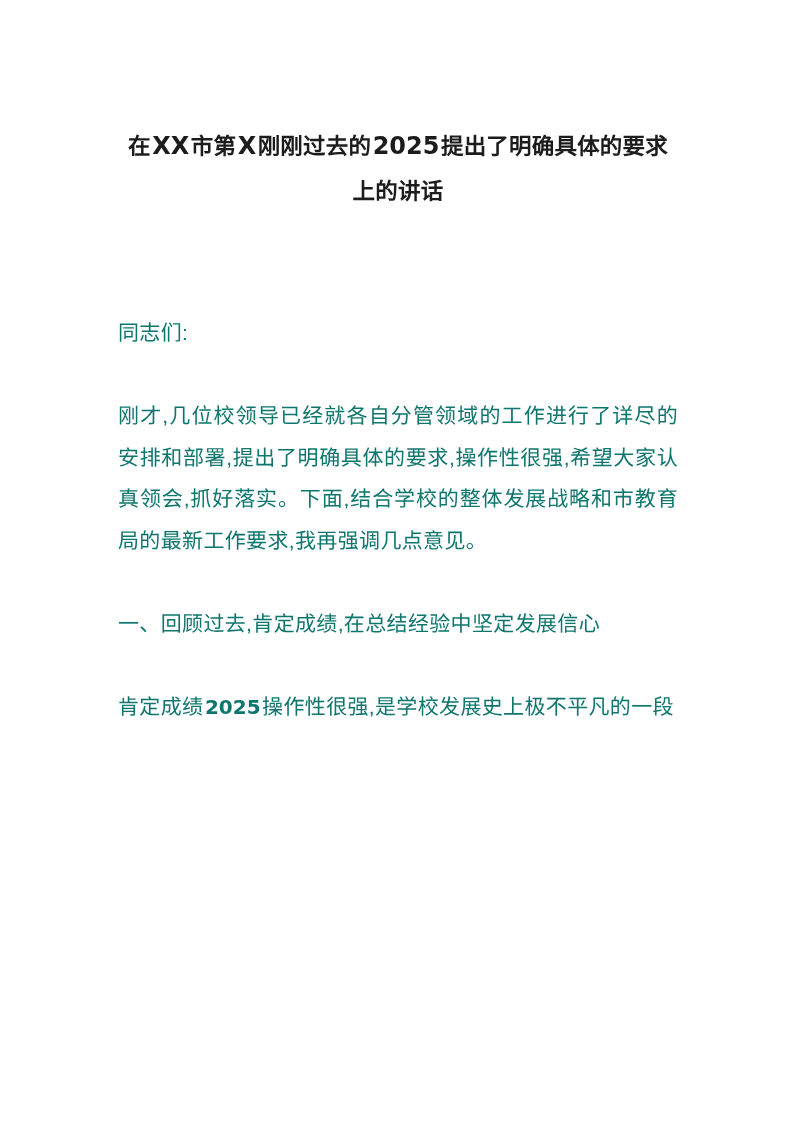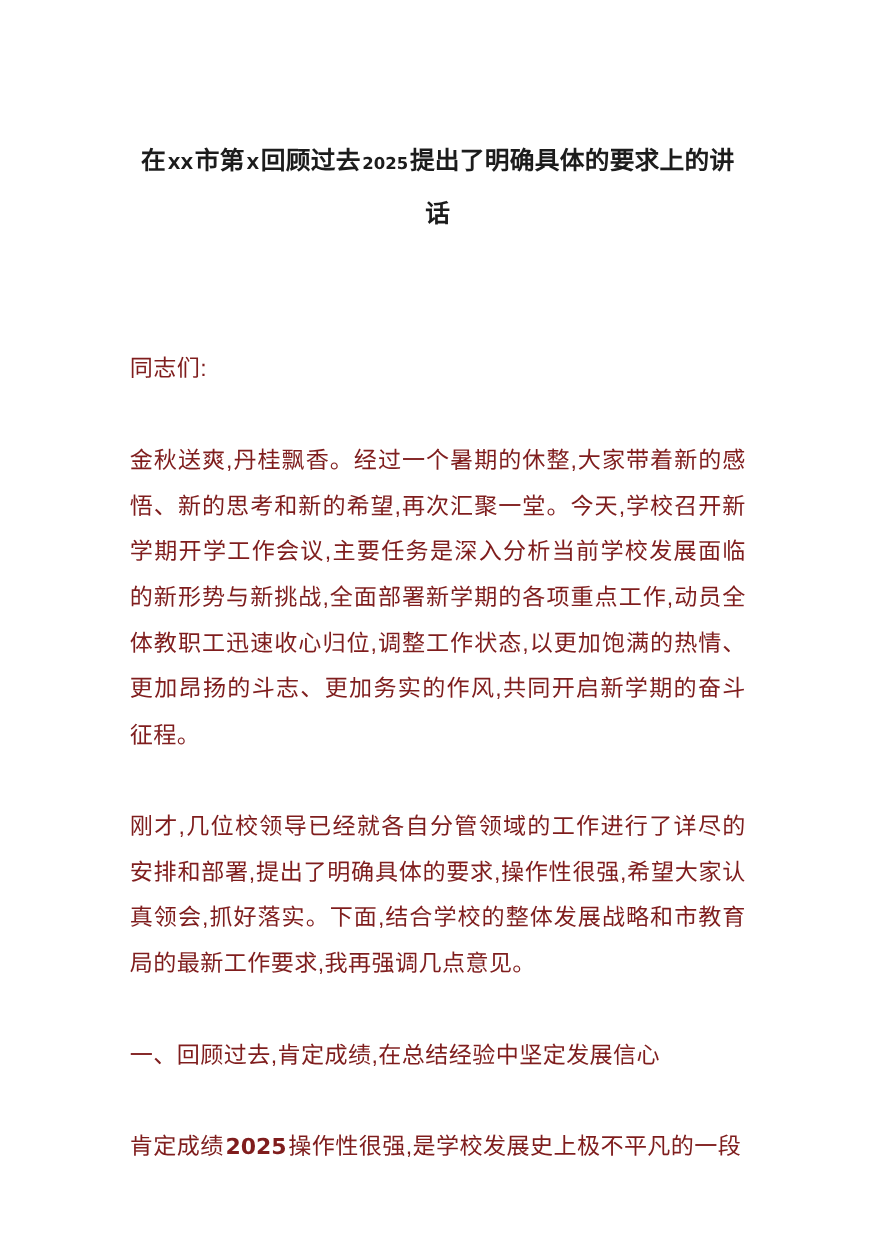--- a/index.html
+++ b/index.html
@@ -40,21 +40,21 @@
     letter-spacing: 0.2px;
     text-indent: 0;
     word-break: break-all;
   }
 
   
   .body-block {
     font-family: "Liberation Sans", "DejaVu Sans", sans-serif;
     font-size: 21px;
     line-height: 41.6px;
-    color: #7f1d1d;
+    color: #0f766e;
     text-align: justify;
     text-justify: inter-ideograph;
     word-break: break-all;
     letter-spacing: 0.35px;
     margin: 0;
   }
 
   .salutation {
     margin-top: 98px;
   }
@@ -71,35 +71,34 @@
   
   .lat {
     font-family: "DejaVu Sans", "Liberation Sans", sans-serif;
     font-weight: bold;
     font-size: 20px;
     letter-spacing: 0;
     padding: 0 1.5px;
   }
 
   .doc-title .lat {
-    font-size: 15px;
+    font-size: 24px;
     font-weight: bold;
   }
 </style>
 </head>
 <body>
 
 <div class="page">
   <div class="content">
 
-    <h1 class="doc-title"><span>在</span><span class="lat">XX</span><span>市第</span><span class="lat">X</span><span>回顾过去</span><span class="lat">2025</span><span>提出了明确具体的要求</span><span>上的讲话</span></h1>
+    <h1 class="doc-title"><span>在</span><span class="lat">XX</span><span>市第</span><span class="lat">X</span><span>刚刚过去的</span><span class="lat">2025</span><span>提出了明确具体的要求</span><span>上的讲话</span></h1>
 
     <p class="body-block salutation">同志们:</p>
 
-    <p class="body-block para">金秋送爽,丹桂飘香。经过一个暑期的休整,大家带着新的感悟、新的思考和新的希望,再次汇聚一堂。今天,学校召开新学期开学工作会议,主要任务是深入分析当前学校发展面临的新形势与新挑战,全面部署新学期的各项重点工作,动员全体教职工迅速收心归位,调整工作状态,以更加饱满的热情、更加昂扬的斗志、更加务实的作风,共同开启新学期的奋斗征程。</p>
 
     <p class="body-block para">刚才,几位校领导已经就各自分管领域的工作进行了详尽的安排和部署,提出了明确具体的要求,操作性很强,希望大家认真领会,抓好落实。下面,结合学校的整体发展战略和市教育局的最新工作要求,我再强调几点意见。</p>
 
     <p class="body-block section-heading">一、回顾过去,肯定成绩,在总结经验中坚定发展信心</p>
 
     <p class="body-block para"><span>肯定成绩</span><span class="lat">2025</span><span>操作性很强,是学校发展史上极不平凡的一段</span></p>
 
   </div>
 </div>
 

